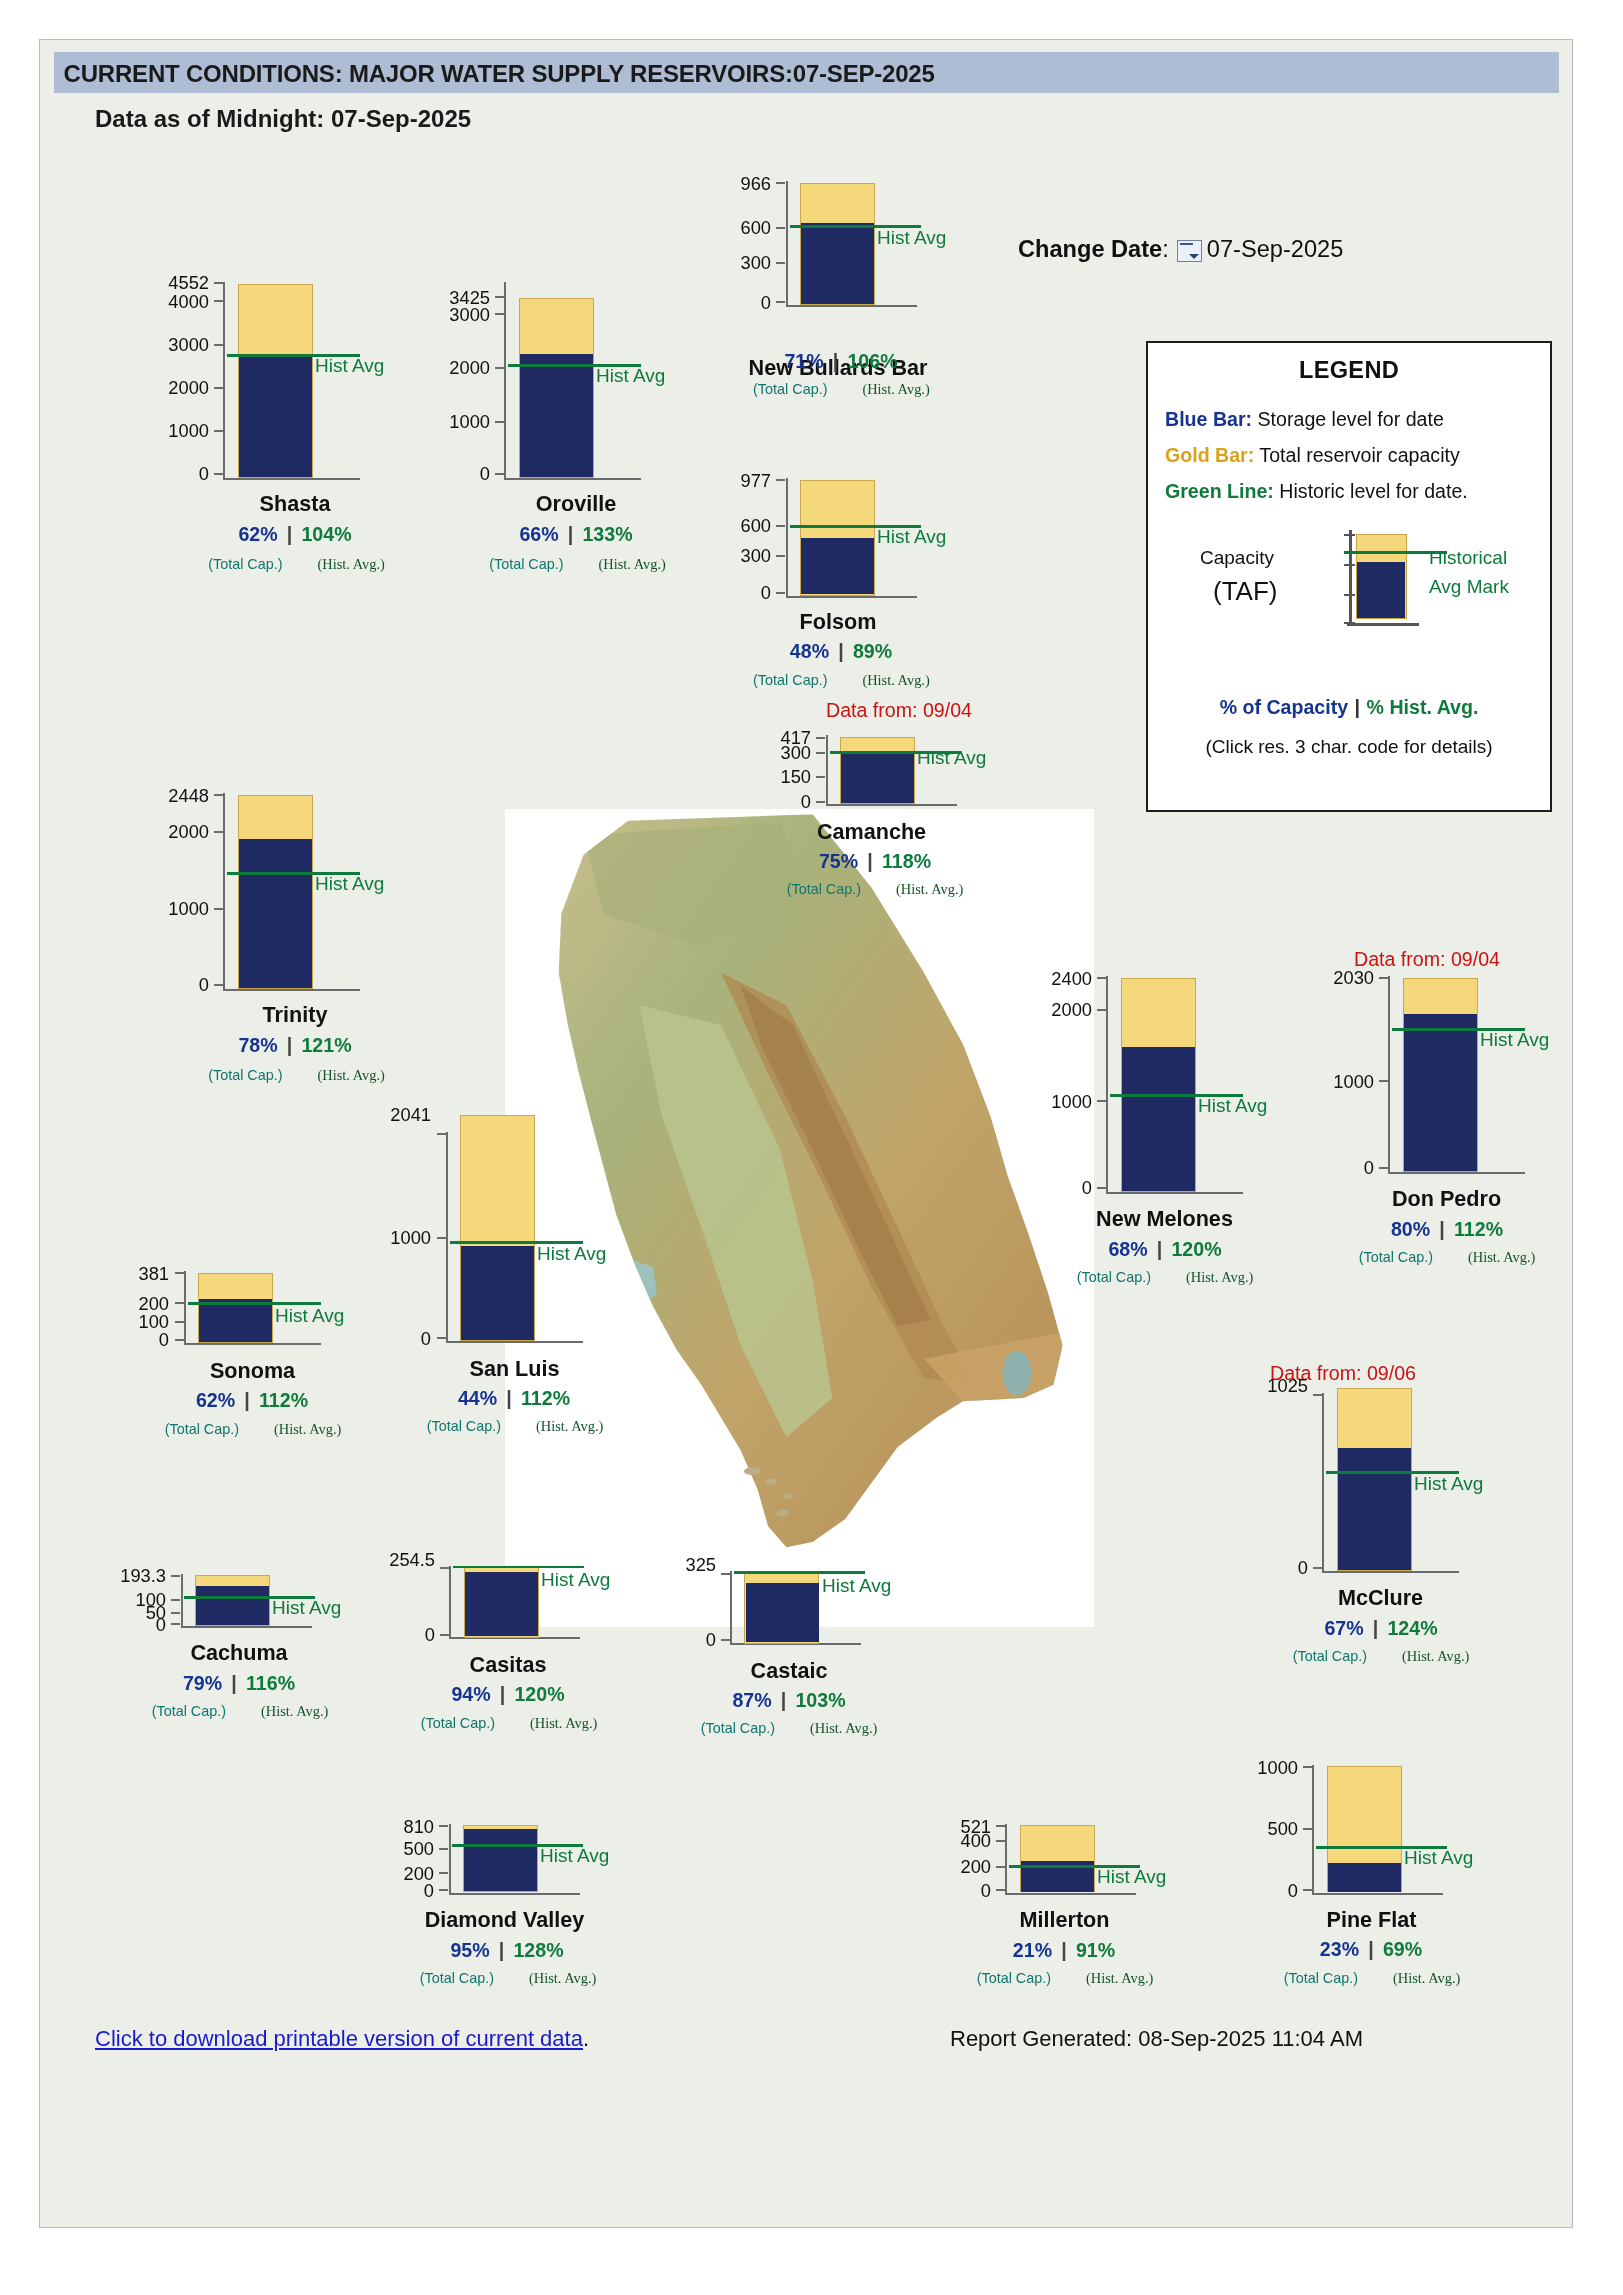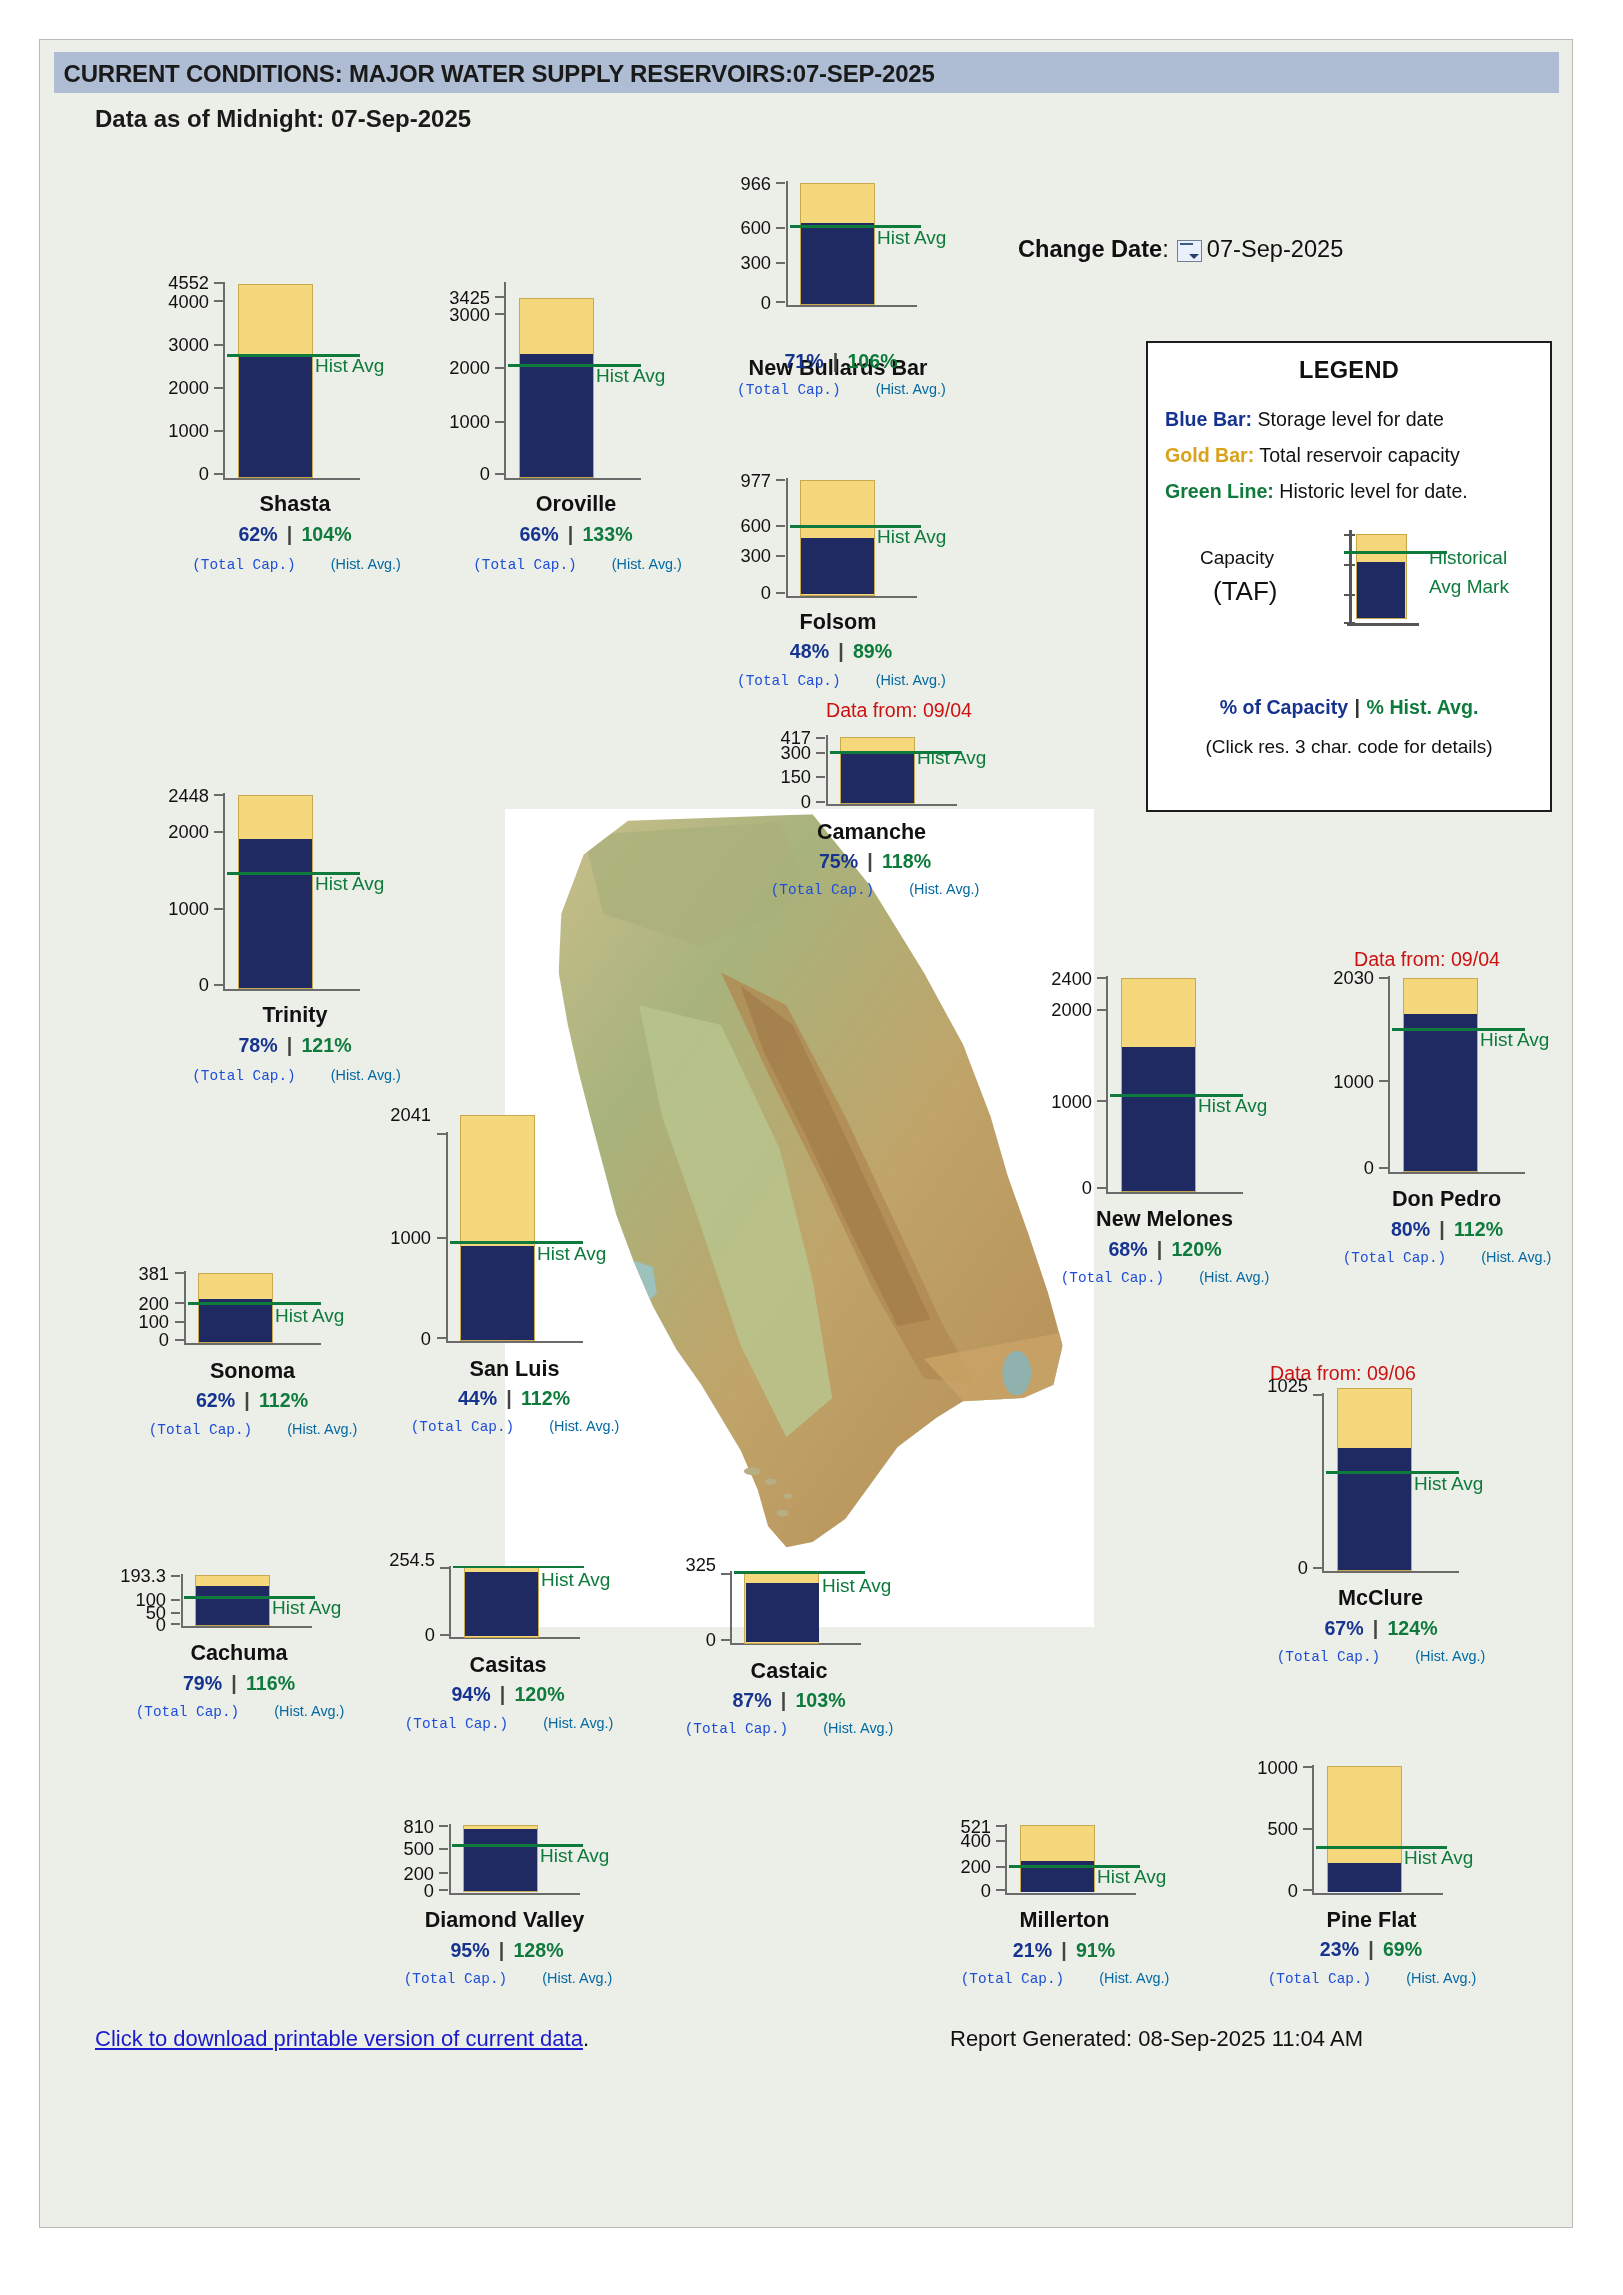--- a/index.html
+++ b/index.html
@@ -115,22 +115,22 @@
   .gold   { position:absolute; background:#f6d87c; border:1.3px solid #c9a94f; box-sizing:border-box;}
   .blue   { position:absolute; background:#1f2a63; }
   .greenline { position:absolute; background:#0e7a3c; height:2.6px; }
   .histavg { position:absolute; font-size:19px; color:#0e7a3c; white-space:nowrap; }
   .cname  { position:absolute; font-size:21.6px; font-weight:bold; color:#111; text-align:center; white-space:nowrap;}
   .pcts   { position:absolute; font-size:19.6px; font-weight:bold; text-align:center; white-space:nowrap;}
   .pcts .b { color:#16348f; }
   .pcts .g { color:#0e7a3c; }
   .pcts .sep { color:#444; padding:0 9.2px;}
   .subs   { position:absolute; font-size:14.4px; text-align:center; white-space:nowrap;}
-  .subs .b { color:#1d4ed8;font-family:Liberation Mono, monospace; }
-  .subs .g { color:#0369a1; }
+  .subs .b { color:#0f766e; }
+  .subs .g { color:#14532d;font-family:Liberation Serif, serif; }
   .subs .spacer { display:inline-block; width:35px; }
   .datafrom { position:absolute; font-size:19.6px; color:#cc1111; white-space:nowrap; }
   
   .dl {
     position:absolute; left:55px; top:1986px;
     font-size:22px; color:#1a1acc; white-space:nowrap;
   }
   .dl a { color:#1a1acc; text-decoration:underline; }
   .dl .dot { color:#111; text-decoration:none;}
   .rg {

